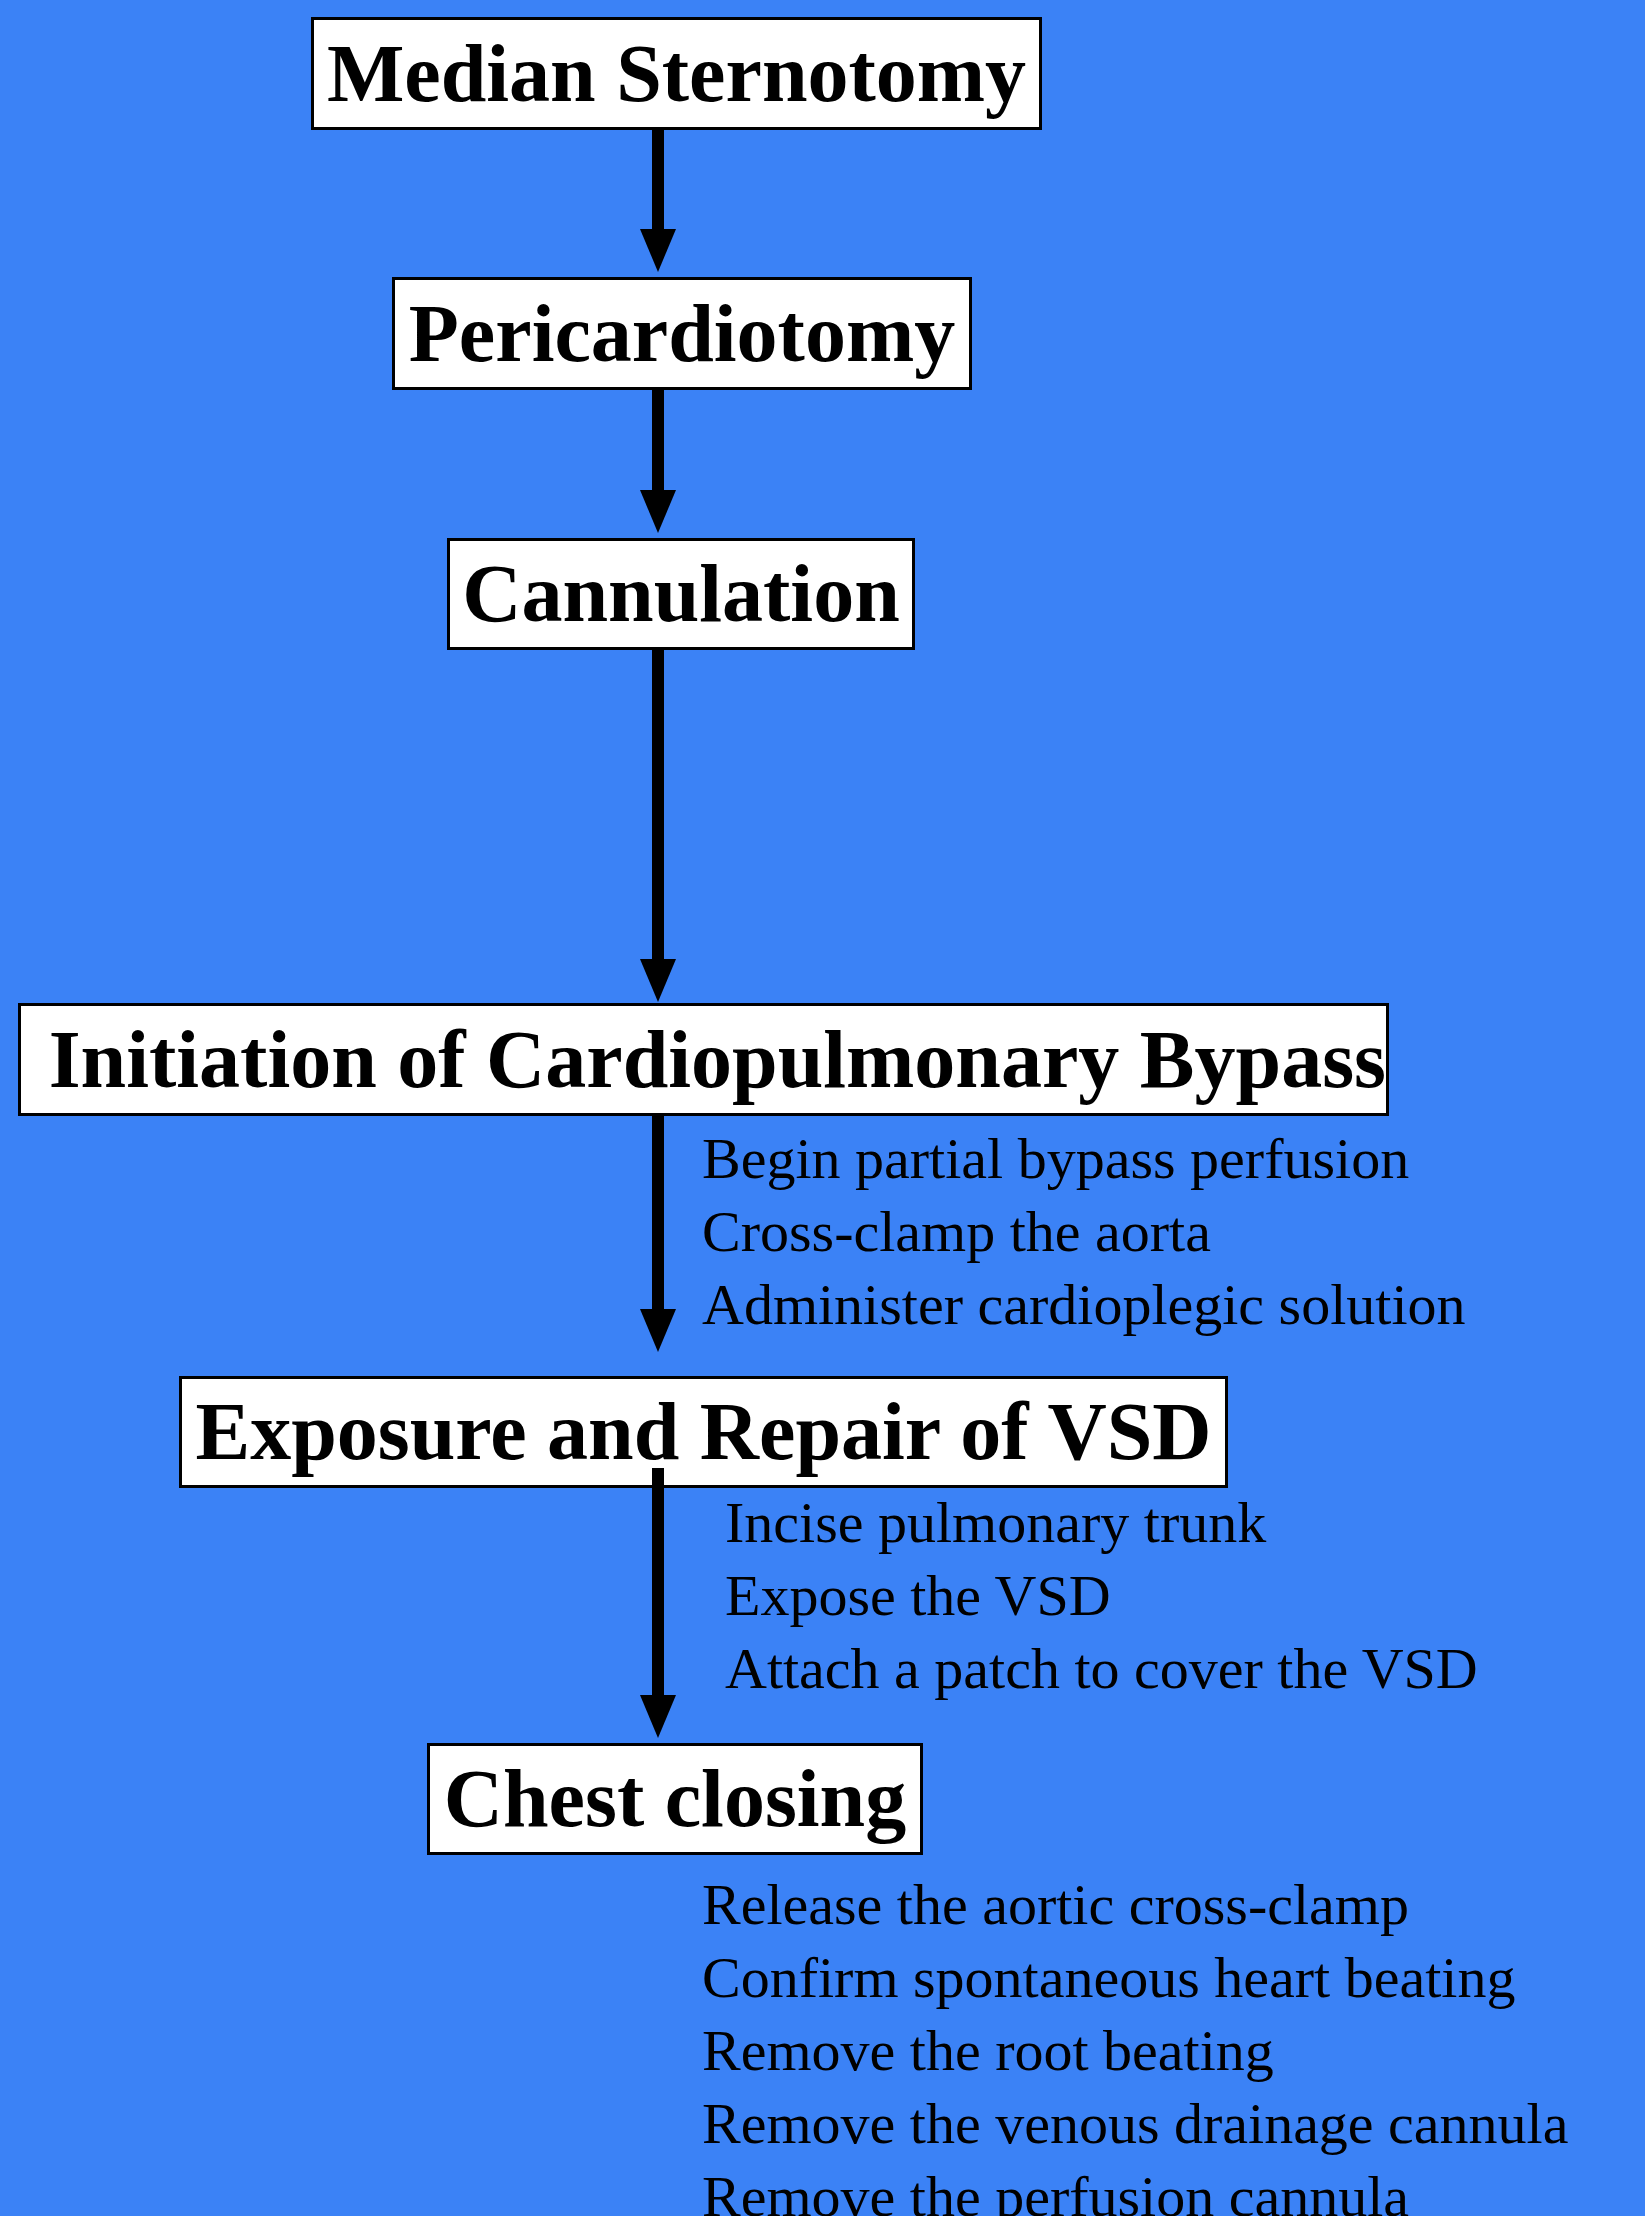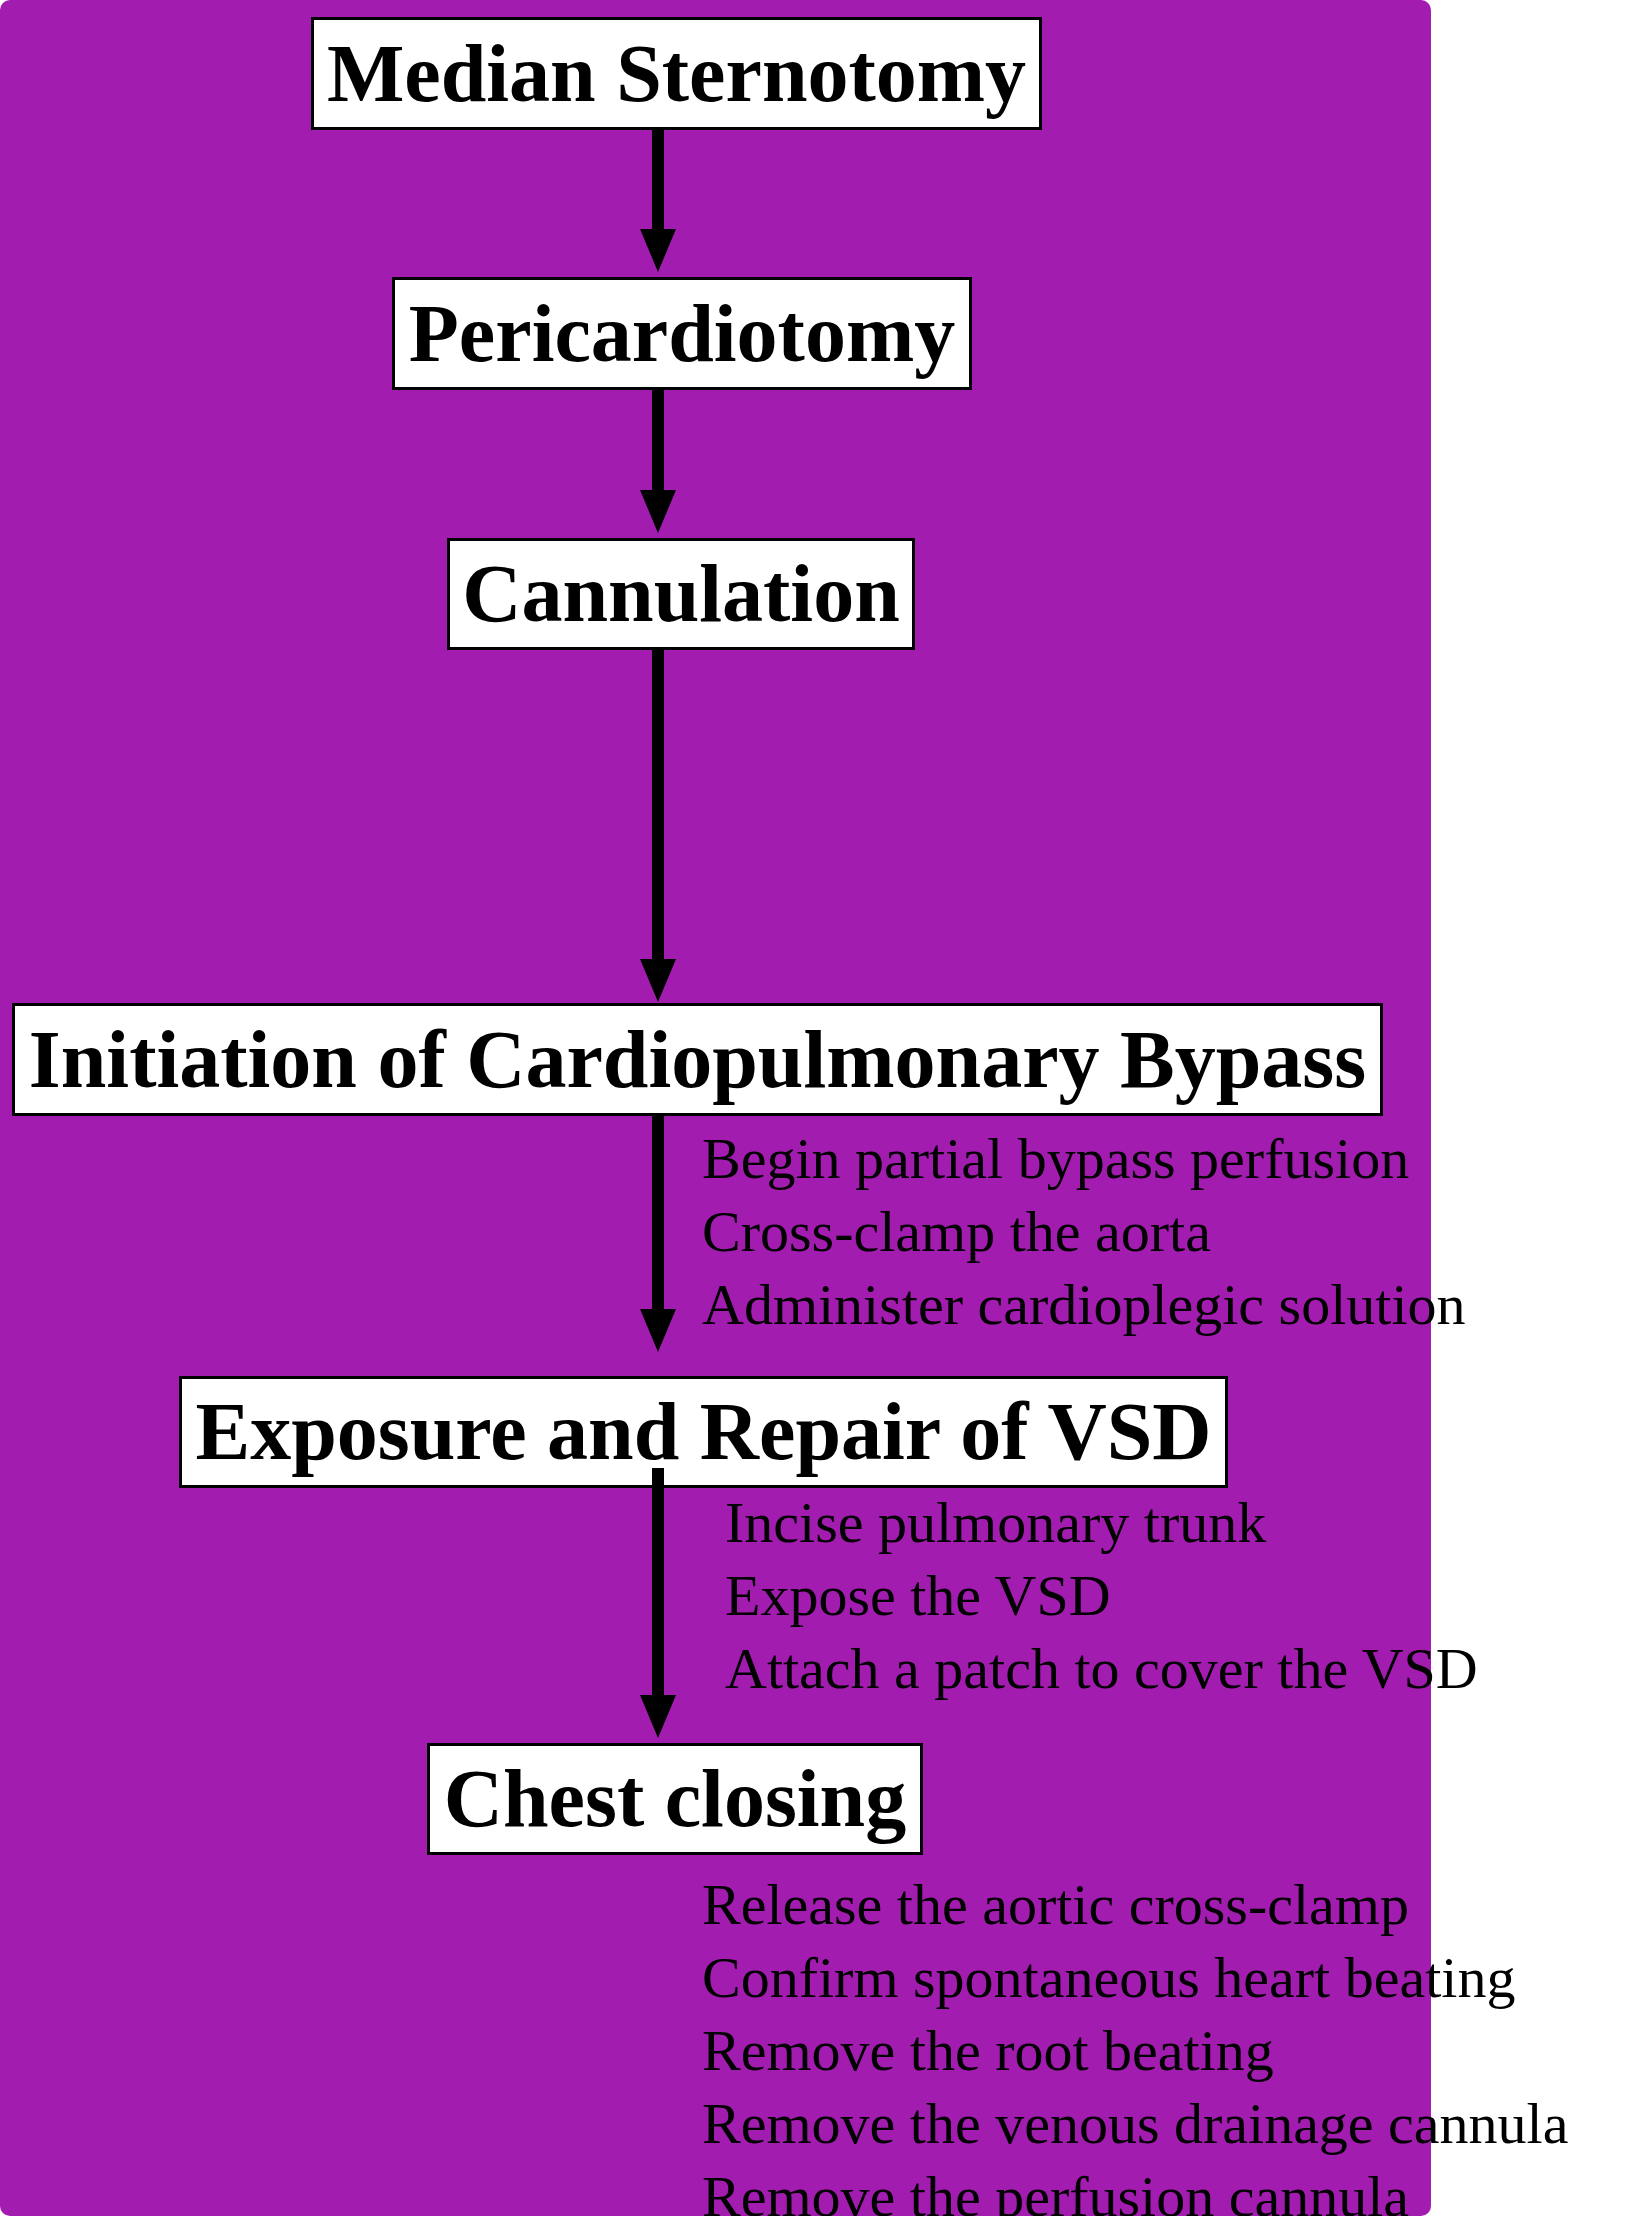--- a/index.html
+++ b/index.html
@@ -5,26 +5,25 @@
   html, body {
     margin: 0;
     padding: 0;
     background: #ffffff;
     width: 1645px;
     height: 2216px;
     overflow: hidden;
   }
   .canvas {
     position: relative;
-    width: 1431px;
+    width: 1645px;
     height: 2216px;
-    background: #a21caf;
+    background: #3b82f6;
     font-family: "Liberation Serif", serif;
     color: #000000;
-    border-radius: 10px;
   }
   .box {
     position: absolute;
     box-sizing: border-box;
     border: 3.5px solid #000000;
     background: #ffffff;
     display: flex;
     align-items: center;
     justify-content: center;
     font-weight: 700;
@@ -69,21 +68,21 @@
   </div>
 
   <div class="box" style="left:392px; top:277px; width:580px; height:113px;">
     <span>Pericardiotomy</span>
   </div>
 
   <div class="box" style="left:447px; top:538px; width:468px; height:112px;">
     <span>Cannulation</span>
   </div>
 
-  <div class="box" style="left:12px; top:1003px; width:1371px; height:113px;">
+  <div class="box" style="left:18px; top:1003px; width:1371px; height:113px;justify-content:flex-end;">
     <span>Initiation of Cardiopulmonary Bypass</span>
   </div>
 
   <div class="box" style="left:179px; top:1376px; width:1049px; height:112px;">
     <span>Exposure and Repair of VSD</span>
   </div>
 
   <div class="box" style="left:427px; top:1743px; width:496px; height:112px;">
     <span>Chest closing</span>
   </div>

